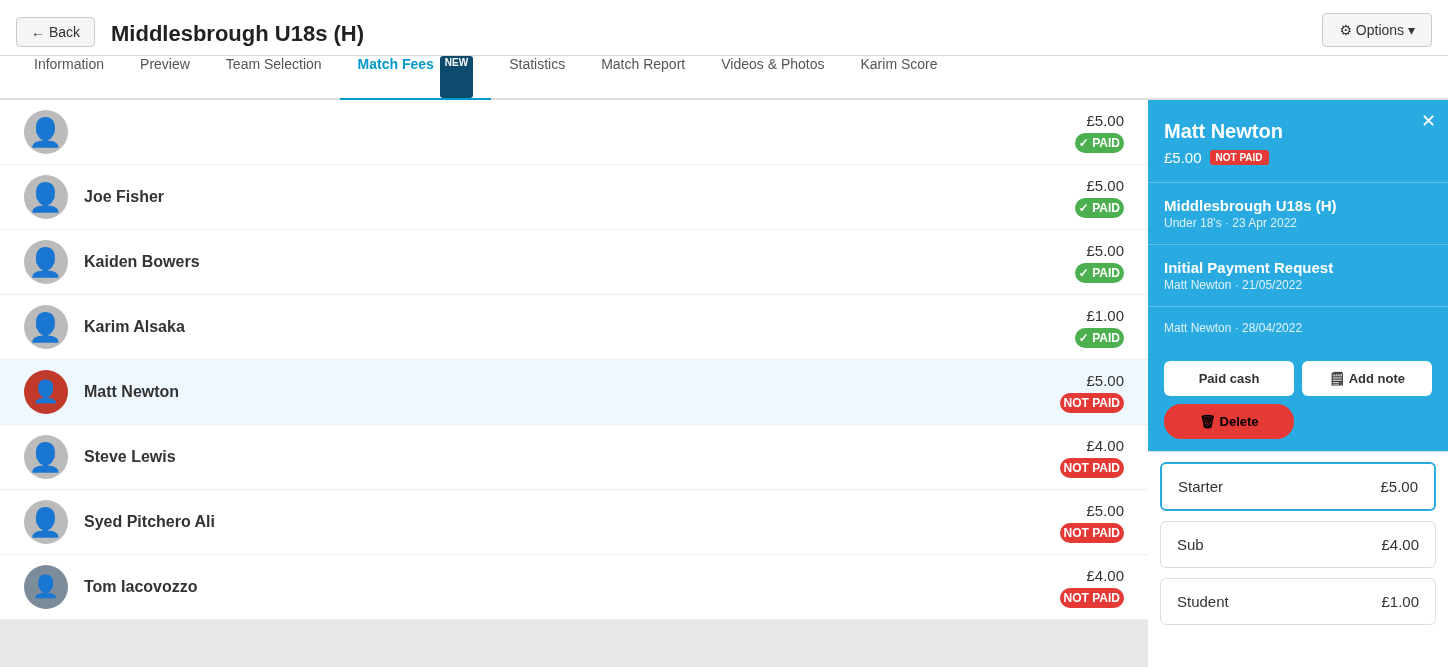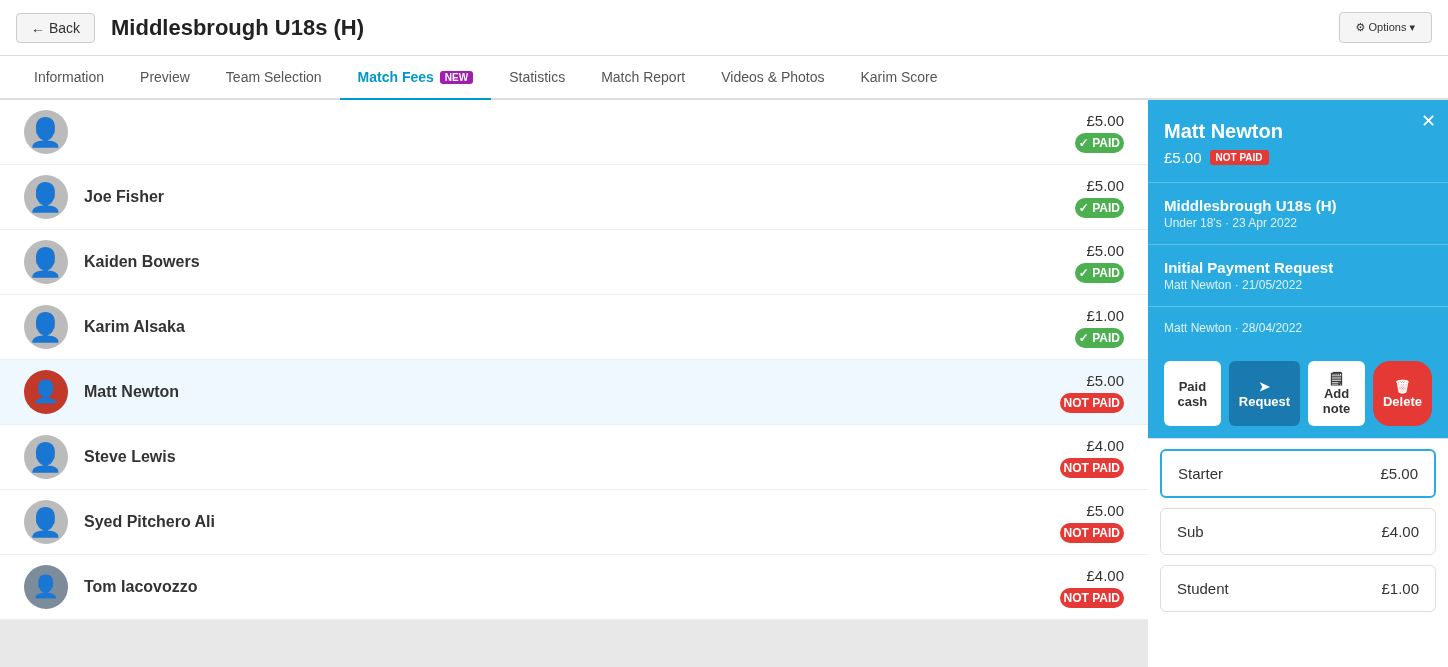--- a/index.html
+++ b/index.html
@@ -1,47 +1,47 @@
 <!DOCTYPE html>
 <html><head>
   <meta charset="utf-8">
   <style>
     * { box-sizing: border-box; margin: 0; padding: 0; }
     body { font-family: Arial, sans-serif; background: #f0f0f0; width: 1448px; height: 667px; overflow: hidden; display: flex; flex-direction: column; }
 
     
     .header {
-      display: flex; align-items: center; padding: 8px 16px; background: #fff;
+      display: flex; align-items: flex-end; padding: 8px 16px; background: #fff;
       border-bottom: 1px solid #ddd; height: 56px; gap: 16px;
     }
     .back-btn {
       display: flex; align-items: center; gap: 6px; padding: 6px 14px;
       border: 1px solid #ccc; border-radius: 4px; background: #f5f5f5;
       cursor: pointer; font-size: 14px; color: #333;
     }
     .page-title { font-size: 22px; font-weight: bold; color: #222; flex: 1; }
     .options-btn {
       display: flex; align-items: center; gap: 6px; padding: 8px 16px;
       border: 1px solid #ccc; border-radius: 4px; background: #f5f5f5;
-      cursor: pointer; font-size: 11px; color: #333;
+      cursor: pointer; font-size: 14px; color: #333;
     }
 
     
     .tabs {
       display: flex; align-items: center; background: #fff;
       border-bottom: 2px solid #ddd; padding: 0 16px; height: 44px; gap: 0;
     }
     .tab {
-      padding: 0 18px; height: 44px; display: flex; align-items: center;
+      padding: 0 18px; height: 44px; display: flex; 
       font-size: 14px; color: #555; cursor: pointer; border-bottom: 2px solid transparent;
       margin-bottom: -2px; white-space: nowrap; gap: 6px;
     }
     .tab.active { color: #0099cc; border-bottom-color: #0099cc; font-weight: 600; }
     .tab-badge {
-      background: #a21caf; color: #fff; font-size: 10px; font-weight: bold;
+      background: #0c4a6e; color: #fff; font-size: 10px; font-weight: bold;
       padding: 1px 5px; border-radius: 3px;
     }
 
     
     .main { display: flex; flex: 1; overflow: hidden; }
 
     
     .content { flex: 1; overflow-y: auto; background: #e8e8e8; }
 
     .player-row {
@@ -86,29 +86,29 @@
     .panel-fee { font-size: 15px; color: #fff; }
     .panel-not-paid-badge {
       background: #e53935; color: #fff; font-size: 10px; font-weight: bold;
       padding: 2px 6px; border-radius: 3px;
     }
 
     .panel-section { padding: 14px 16px; border-top: 1px solid rgba(255,255,255,0.25); }
     .panel-section-title { font-size: 15px; font-weight: bold; color: #fff; margin-bottom: 2px; }
     .panel-section-sub { font-size: 12px; color: rgba(255,255,255,0.85); }
 
-    .panel-actions { display: grid; grid-template-columns: 1fr 1fr 1fr 1fr; gap: 8px; padding: 12px 16px; }
+    .panel-actions { display: grid; grid-template-columns: 1fr 1fr; gap: 8px; padding: 12px 16px; }
     .panel-btn {
       padding: 10px; border-radius: 6px; font-size: 13px; font-weight: 600;
       cursor: pointer; border: none; display: flex; align-items: center; justify-content: center; gap: 5px;
     }
     .btn-white { background: #fff; color: #333; }
     .btn-blue-dark { background: #1a7ab0; color: #fff; }
     .btn-white-outline { background: #fff; color: #333; }
-    .btn-red { background: #e53935; color: #ffffff; border-radius: 17px; }
+    .btn-red { background: #e53935; color: #000000; border-radius: 17px; }
 
     
     .fee-card {
       background: #fff; margin: 0; flex: 1;
       border-top: 1px solid #ddd; overflow-y: auto;
     }
     .fee-option {
       display: flex; align-items: flex-end; justify-content: space-between;
       padding: 14px 16px; border: 1px solid #ddd; border-radius: 6px;
       margin: 10px 12px; cursor: pointer;
@@ -264,23 +264,20 @@
     </div>
 
     <div class="panel-section">
       <div class="panel-section-sub">Matt Newton · 28/04/2022</div>
     </div>
 
     <div class="panel-actions">
       <button class="panel-btn btn-white">
         <span>Paid cash</span>
       </button>
-      <button class="panel-btn btn-blue-dark">
-        <span>➤ Request</span>
-      </button>
       <button class="panel-btn btn-white-outline">
         <span>🗒 Add note</span>
       </button>
       <button class="panel-btn btn-red">
         <span>🗑 Delete</span>
       </button>
     </div>
 
     <div class="fee-card" id="fee-options-container">
         <div class="fee-option selected">

